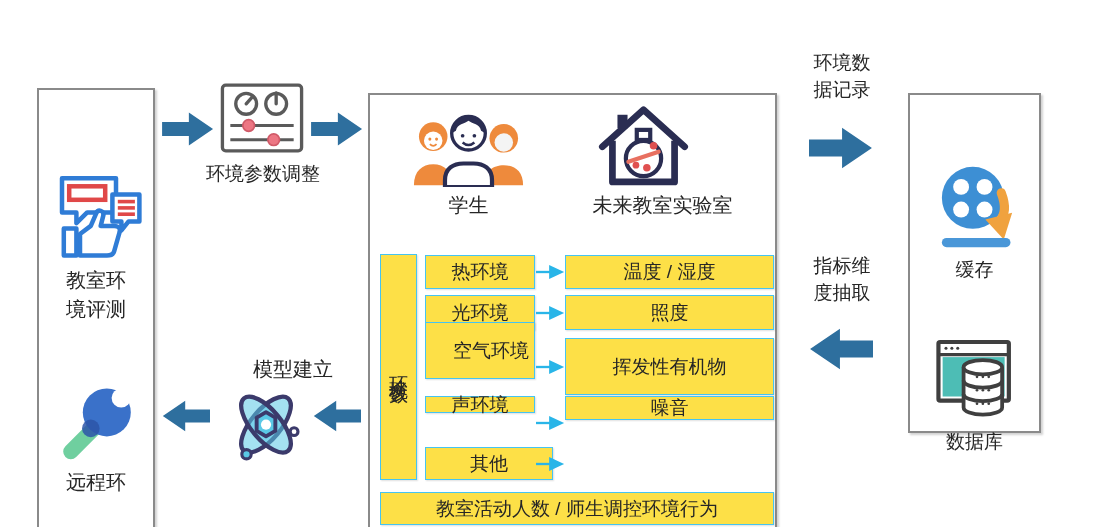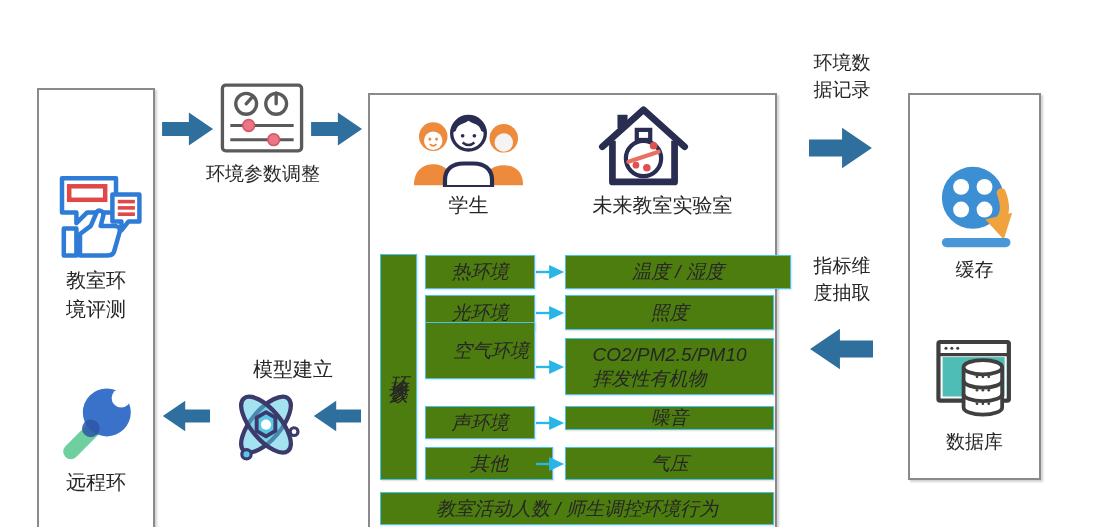--- a/index.html
+++ b/index.html
@@ -9,24 +9,24 @@
   }
   .panel{
     position:absolute;background:#fff;border:2px solid #8a8a8a;
     box-shadow:1.5px 1.5px 2px rgba(0,0,0,.18);box-sizing:border-box;margin-top:40px;
   }
   .abs{position:absolute;}
   .lbl{font-weight:500;line-height:29px;font-size:20px;text-align:center;}
   .lbl-sm{font-weight:400;font-size:19px;text-align:center;}
   .steel{fill:#2e6f9e;}
   .bluebox{
-    position:absolute;background:#4d7c0f;border:1.5px solid #46c4f1;
+    position:absolute;background:#fde047;border:1.5px solid #46c4f1;
     box-sizing:border-box;box-shadow:1px 1px 1.5px rgba(0,0,0,.12);
-    display:flex;align-items:center;justify-content:center;text-align:left;
-    font-size:19px;font-weight:500;font-style:italic;
+    display:flex;align-items:center;justify-content:center;text-align:right;
+    font-size:19px;font-weight:500;
   }
   .vtext{writing-mode:vertical-lr;text-orientation:upright;letter-spacing:3px;font-size:19px;font-weight:500;}
   svg{display:block;}
 </style>
 </head>
 <body>
 
 <div class="canvas">
 
   <svg width="0" height="0" style="position:absolute">
@@ -140,21 +140,21 @@
       <span class="vtext">环境参数</span>
     </div>
 
     <div class="bluebox" style="left:55px;top:160px;width:110px;height:34px;">
         <span>热环境</span>
       </div>
     <svg class="abs" style="left:166px;top:167px;" width="30" height="20" viewBox="0 0 32 20">
         <line x1="0" y1="10" x2="15" y2="10" stroke="#29b5e8" stroke-width="2.5"></line>
         <polygon points="14,2.5 30,10 14,17.5" fill="#29b5e8"></polygon>
       </svg>
-    <div class="bluebox" style="left:195px;top:160px;width:226px;height:34px;">
+    <div class="bluebox" style="left:195px;top:160px;width:209px;height:34px;">
         <span>温度 / 湿度</span>
       </div>
 
     <div class="bluebox" style="left:55px;top:200px;width:110px;height:35px;">
         <span>光环境</span>
       </div>
     <svg class="abs" style="left:166px;top:208px;" width="30" height="20" viewBox="0 0 32 20">
         <line x1="0" y1="10" x2="15" y2="10" stroke="#29b5e8" stroke-width="2.5"></line>
         <polygon points="14,2.5 30,10 14,17.5" fill="#29b5e8"></polygon>
       </svg>
@@ -164,46 +164,42 @@
 
     <div class="bluebox" style="left:55px;top:227px;width:110px;height:57px;padding-left:22px;">
         <span>空气环境</span>
       </div>
     <svg class="abs" style="left:166px;top:262px;" width="30" height="20" viewBox="0 0 32 20">
         <line x1="0" y1="10" x2="15" y2="10" stroke="#29b5e8" stroke-width="2.5"></line>
         <polygon points="14,2.5 30,10 14,17.5" fill="#29b5e8"></polygon>
       </svg>
     <div class="bluebox" style="left:195px;top:243px;width:209px;height:57px;line-height:24px;">
       <span>
-        <span style="display:block">CO2/PM2.5/PM10</span>
         <span style="display:block">挥发性有机物</span>
       </span>
     </div>
 
-    <div class="bluebox" style="left:55px;top:311px;width:110px;height:33px;">
+    <div class="bluebox" style="left:55px;top:301px;width:110px;height:17px;">
         <span>声环境</span>
       </div>
     <svg class="abs" style="left:166px;top:318px;" width="30" height="20" viewBox="0 0 32 20">
         <line x1="0" y1="10" x2="15" y2="10" stroke="#29b5e8" stroke-width="2.5"></line>
         <polygon points="14,2.5 30,10 14,17.5" fill="#29b5e8"></polygon>
       </svg>
-    <div class="bluebox" style="left:195px;top:311px;width:209px;height:24px;">
+    <div class="bluebox" style="left:195px;top:301px;width:209px;height:24px;">
         <span>噪音</span>
       </div>
 
     <div class="bluebox" style="left:55px;top:352px;width:128px;height:33px;">
         <span>其他</span>
       </div>
     <svg class="abs" style="left:166px;top:359px;" width="30" height="20" viewBox="0 0 32 20">
         <line x1="0" y1="10" x2="15" y2="10" stroke="#29b5e8" stroke-width="2.5"></line>
         <polygon points="14,2.5 30,10 14,17.5" fill="#29b5e8"></polygon>
       </svg>
-    <div class="bluebox" style="left:195px;top:352px;width:209px;height:33px;">
-        <span>气压</span>
-      </div>
 
     <div class="bluebox" style="left:10px;top:397px;width:394px;height:33px;">
         <span>教室活动人数 / 师生调控环境行为</span>
       </div>
   </div>
 
   <div class="abs lbl-sm" style="left:799px;top:49px;width:86px;line-height:27px;">
     <div>环境数</div>
     <div>据记录</div>
   </div>
@@ -212,21 +208,21 @@
     </svg>
 
   <div class="abs lbl-sm" style="left:799px;top:252px;width:86px;line-height:27px;">
     <div>指标维</div>
     <div>度抽取</div>
   </div>
   <svg class="abs steel" style="left:809px;top:324px;" width="64" height="50">
       <use href="#arr-l"></use>
     </svg>
 
-  <div class="panel" style="left:908px;top:53px;width:133px;height:387px;padding-left:29px;">
+  <div class="panel" style="left:908px;top:53px;width:133px;height:340px;padding-left:29px;">
 
     <svg class="abs" style="left:25px;top:66px;" width="84" height="92" viewBox="0 0 100 110">
       <circle cx="45" cy="44" r="37" fill="#3d8fd4"></circle>
       <circle cx="31" cy="31" r="9.5" fill="#fff"></circle>
         <circle cx="59" cy="31" r="9.5" fill="#fff"></circle>
       <circle cx="31" cy="58" r="9.5" fill="#fff"></circle>
         <circle cx="59" cy="58" r="9.5" fill="#fff"></circle>
       <path d="M79,38 C85,54 84,64 76,73" stroke="#f0a23e" stroke-width="11" fill="none" stroke-linecap="round"></path>
       <polygon points="60,70 82,94 92,62" fill="#f0a23e"></polygon>
       <rect x="8" y="92" width="82" height="11" rx="5.5" fill="#4a97d8"></rect>

